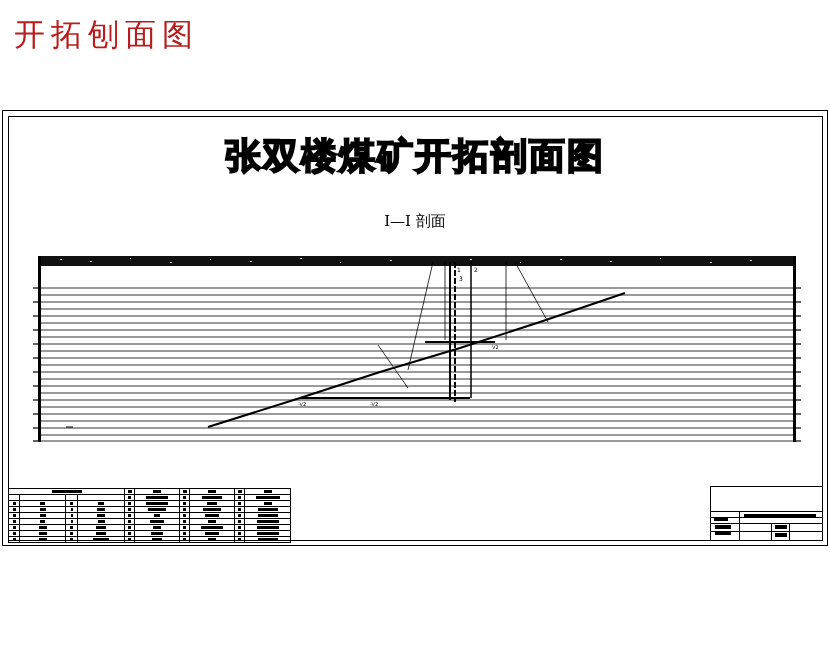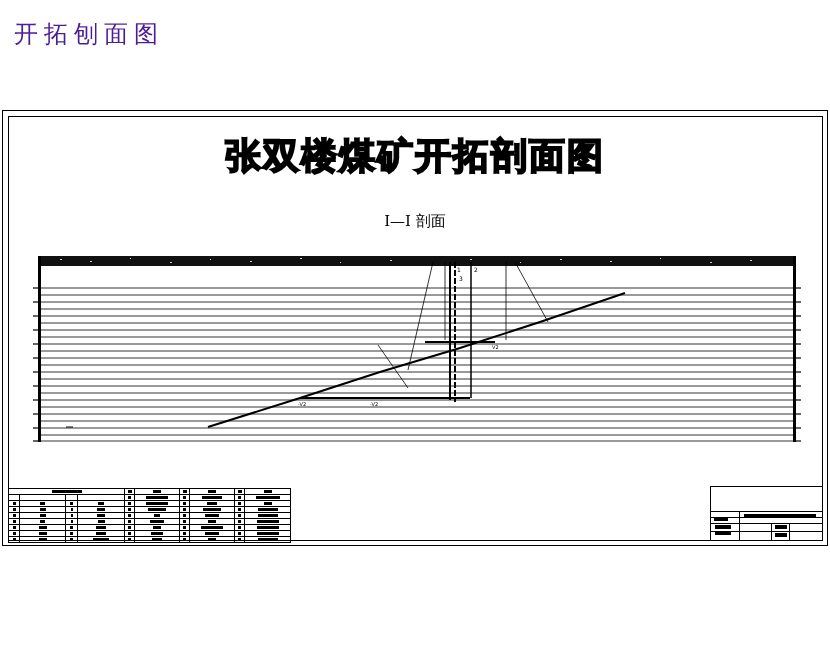--- a/index.html
+++ b/index.html
@@ -1,17 +1,17 @@
 <!DOCTYPE html>
 <html><head>
 <meta charset="utf-8">
 <style>
   html,body{margin:0;padding:0;background:#fff;}
   body{width:830px;height:654px;position:relative;overflow:hidden;font-family:"DejaVu Sans",sans-serif;}
-  .page-title{position:absolute;left:14px;top:12px;font-family:"DejaVu Serif",serif;font-size:24px;color:#4c1d95;letter-spacing:6px;line-height:44px;}
+  .page-title{position:absolute;left:14px;top:12px;font-family:"DejaVu Serif",serif;font-size:31px;color:#b91c1c;letter-spacing:6px;line-height:44px;}
   .frame-outer{position:absolute;left:2px;top:110px;width:824px;height:434px;border:1px solid #000;}
   .frame-inner{position:absolute;left:8px;top:116px;width:813px;height:423px;border:1.5px solid #000;}
   .draw-title{position:absolute;left:0;top:132px;width:830px;text-align:center;font-family:Liberation Sans, sans-serif;font-weight:bold;font-size:36px;letter-spacing:2px;color:#737373;
     -webkit-text-stroke:2px #000;text-shadow:0 0 1px #000;}
   .section-title{position:absolute;left:0;top:212px;width:830px;text-align:center;font-family:"DejaVu Serif",serif;font-size:15px;color:#000;}
   svg.section{position:absolute;left:0;top:0;}
   table.legend{position:absolute;left:8px;top:488px;border-collapse:collapse;font-size:3px;}
   .legend td{border:1px solid #000;height:5px;padding:0;text-align:center;}
   .legend td span{display:inline-block;background:#000;height:3px;}
   .title-block{position:absolute;left:710px;top:486px;width:111px;height:53px;border:1px solid #000;}

